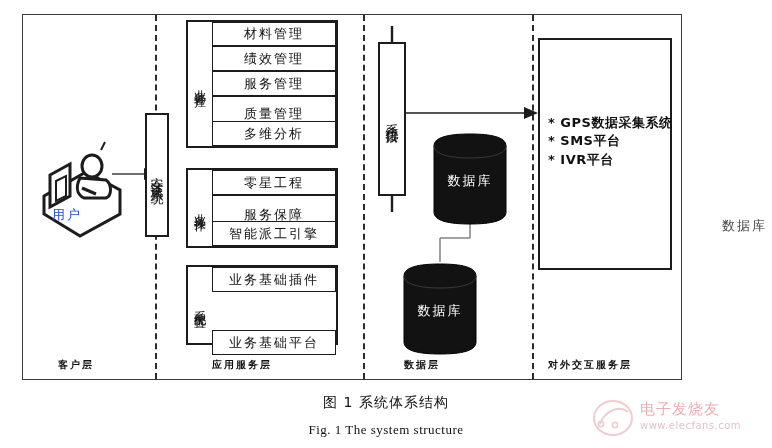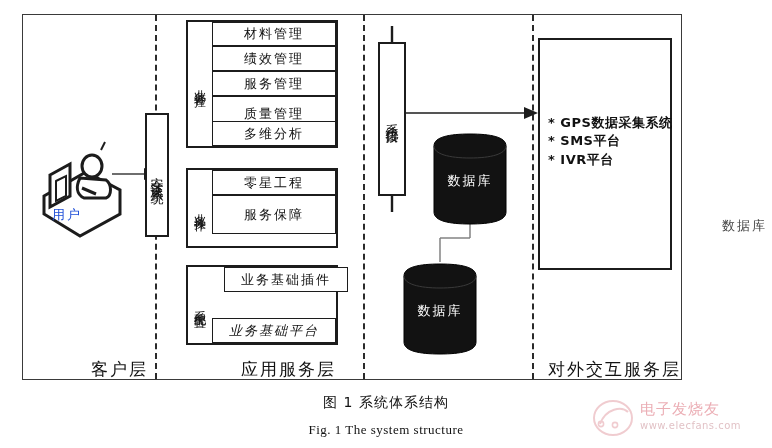--- a/index.html
+++ b/index.html
@@ -113,25 +113,26 @@
     width: 100%;
     text-align: center;
     color: #ffffff;
     font-size: 13px;
     letter-spacing: 2px;
     pointer-events: none;
   }
   
   .layer-label {
     position: absolute;
-    font-size: 17px;
-    letter-spacing: 2px;
-    color: #111111;
-    white-space: nowrap;
-    text-align: right;
+    font-size: 10px;
+    letter-spacing: 2px;
+    color: #111111;
+    white-space: nowrap;
+    text-align: left;
+    font-weight: bold;
   }
   
   .user-label {
     position: absolute;
     font-size: 13px;
     letter-spacing: 2px;
     color: #1d4ed8;
   }
   
   .side-text {
@@ -244,25 +245,26 @@
   <div class="cell" style="left:212px; top:22px; width:124px; height:24px;">材料管理</div>
   <div class="cell" style="left:212px; top:46px; width:124px; height:25px;">绩效管理</div>
   <div class="cell" style="left:212px; top:71px; width:124px; height:25px;">服务管理</div>
   <div class="cell" style="left:212px; top:96px; width:124px; height:35px;">质量管理</div>
   <div class="cell" style="left:212px; top:121px; width:124px; height:25px;">多维分析</div>
 
   <div class="group-outline" style="left:186px; top:168px; width:152px; height:80px;"></div>
   <div class="vlabel" style="left:188px; top:170px; width:24px; height:76px; border:none;">业务操作</div>
   <div class="cell" style="left:212px; top:170px; width:124px; height:25px;">零星工程</div>
   <div class="cell" style="left:212px; top:195px; width:124px; height:39px;">服务保障</div>
+  <div class="cell" style="left:212px; top:221px; width:124px; height:25px;">智能派工引擎</div>
 
   <div class="group-outline" style="left:186px; top:265px; width:152px; height:80px;"></div>
   <div class="vlabel" style="left:188px; top:267px; width:24px; height:76px; border:none;">系统配置</div>
-  <div class="cell" style="left:212px; top:267px; width:124px; height:25px;margin-left:12px;">业务基础插件</div>
-  <div class="cell" style="left:212px; top:318px; width:124px; height:25px;font-style:italic;">业务基础平台</div>
+  <div class="cell" style="left:212px; top:267px; width:124px; height:25px;">业务基础插件</div>
+  <div class="cell" style="left:212px; top:330px; width:124px; height:25px;">业务基础平台</div>
 
   <div class="vbox-text" style="left:378px; top:42px; width:28px; height:154px;">系统接口</div>
 
   <div class="cyl" style="left:432px; top:132px; width:76px; height:94px;">
     <svg width="76" height="94">
       <path d="M2 14 C2 5 17 2 38 2 C59 2 74 5 74 14 L74 80 C74 89 59 92 38 92 C17 92 2 89 2 80 Z" fill="#121212" stroke="#000000" stroke-width="1"></path>
       <path d="M2 14 C2 22 17 26 38 26 C59 26 74 22 74 14" fill="none" stroke="#3a3a3a" stroke-width="1"></path>
     </svg>
     <div class="label" style="top:40px;">数据库</div>
   </div>
@@ -280,20 +282,21 @@
       <div>* GPS数据采集系统</div>
       <div>* SMS平台</div>
       <div>* IVR平台</div>
     </div>
   </div>
 
   <div class="side-text" style="left:722px; top:217px;">数据库</div>
 
   <div class="layer-label" style="left:58px; top:358px; width:90px;">客户层</div>
   <div class="layer-label" style="left:212px; top:358px; width:124px;">应用服务层</div>
+  <div class="layer-label" style="left:404px; top:358px; width:80px;">数据层</div>
   <div class="layer-label" style="left:548px; top:358px; width:120px;">对外交互服务层</div>
 
   <div class="caption-cn" style="top:394px;">图 1    系统体系结构</div>
   <div class="caption-en" style="top:422px;">Fig. 1    The system structure</div>
 
   <div class="watermark">
     <svg width="44" height="40">
       <ellipse cx="21" cy="20" rx="19" ry="17" fill="none" stroke="#eec4c8" stroke-width="2"></ellipse>
       <path d="M8 26 C14 10 30 8 36 14" fill="none" stroke="#eec4c8" stroke-width="2"></path>
       <circle cx="9" cy="26" r="2.6" fill="none" stroke="#eec4c8" stroke-width="1.6"></circle>

